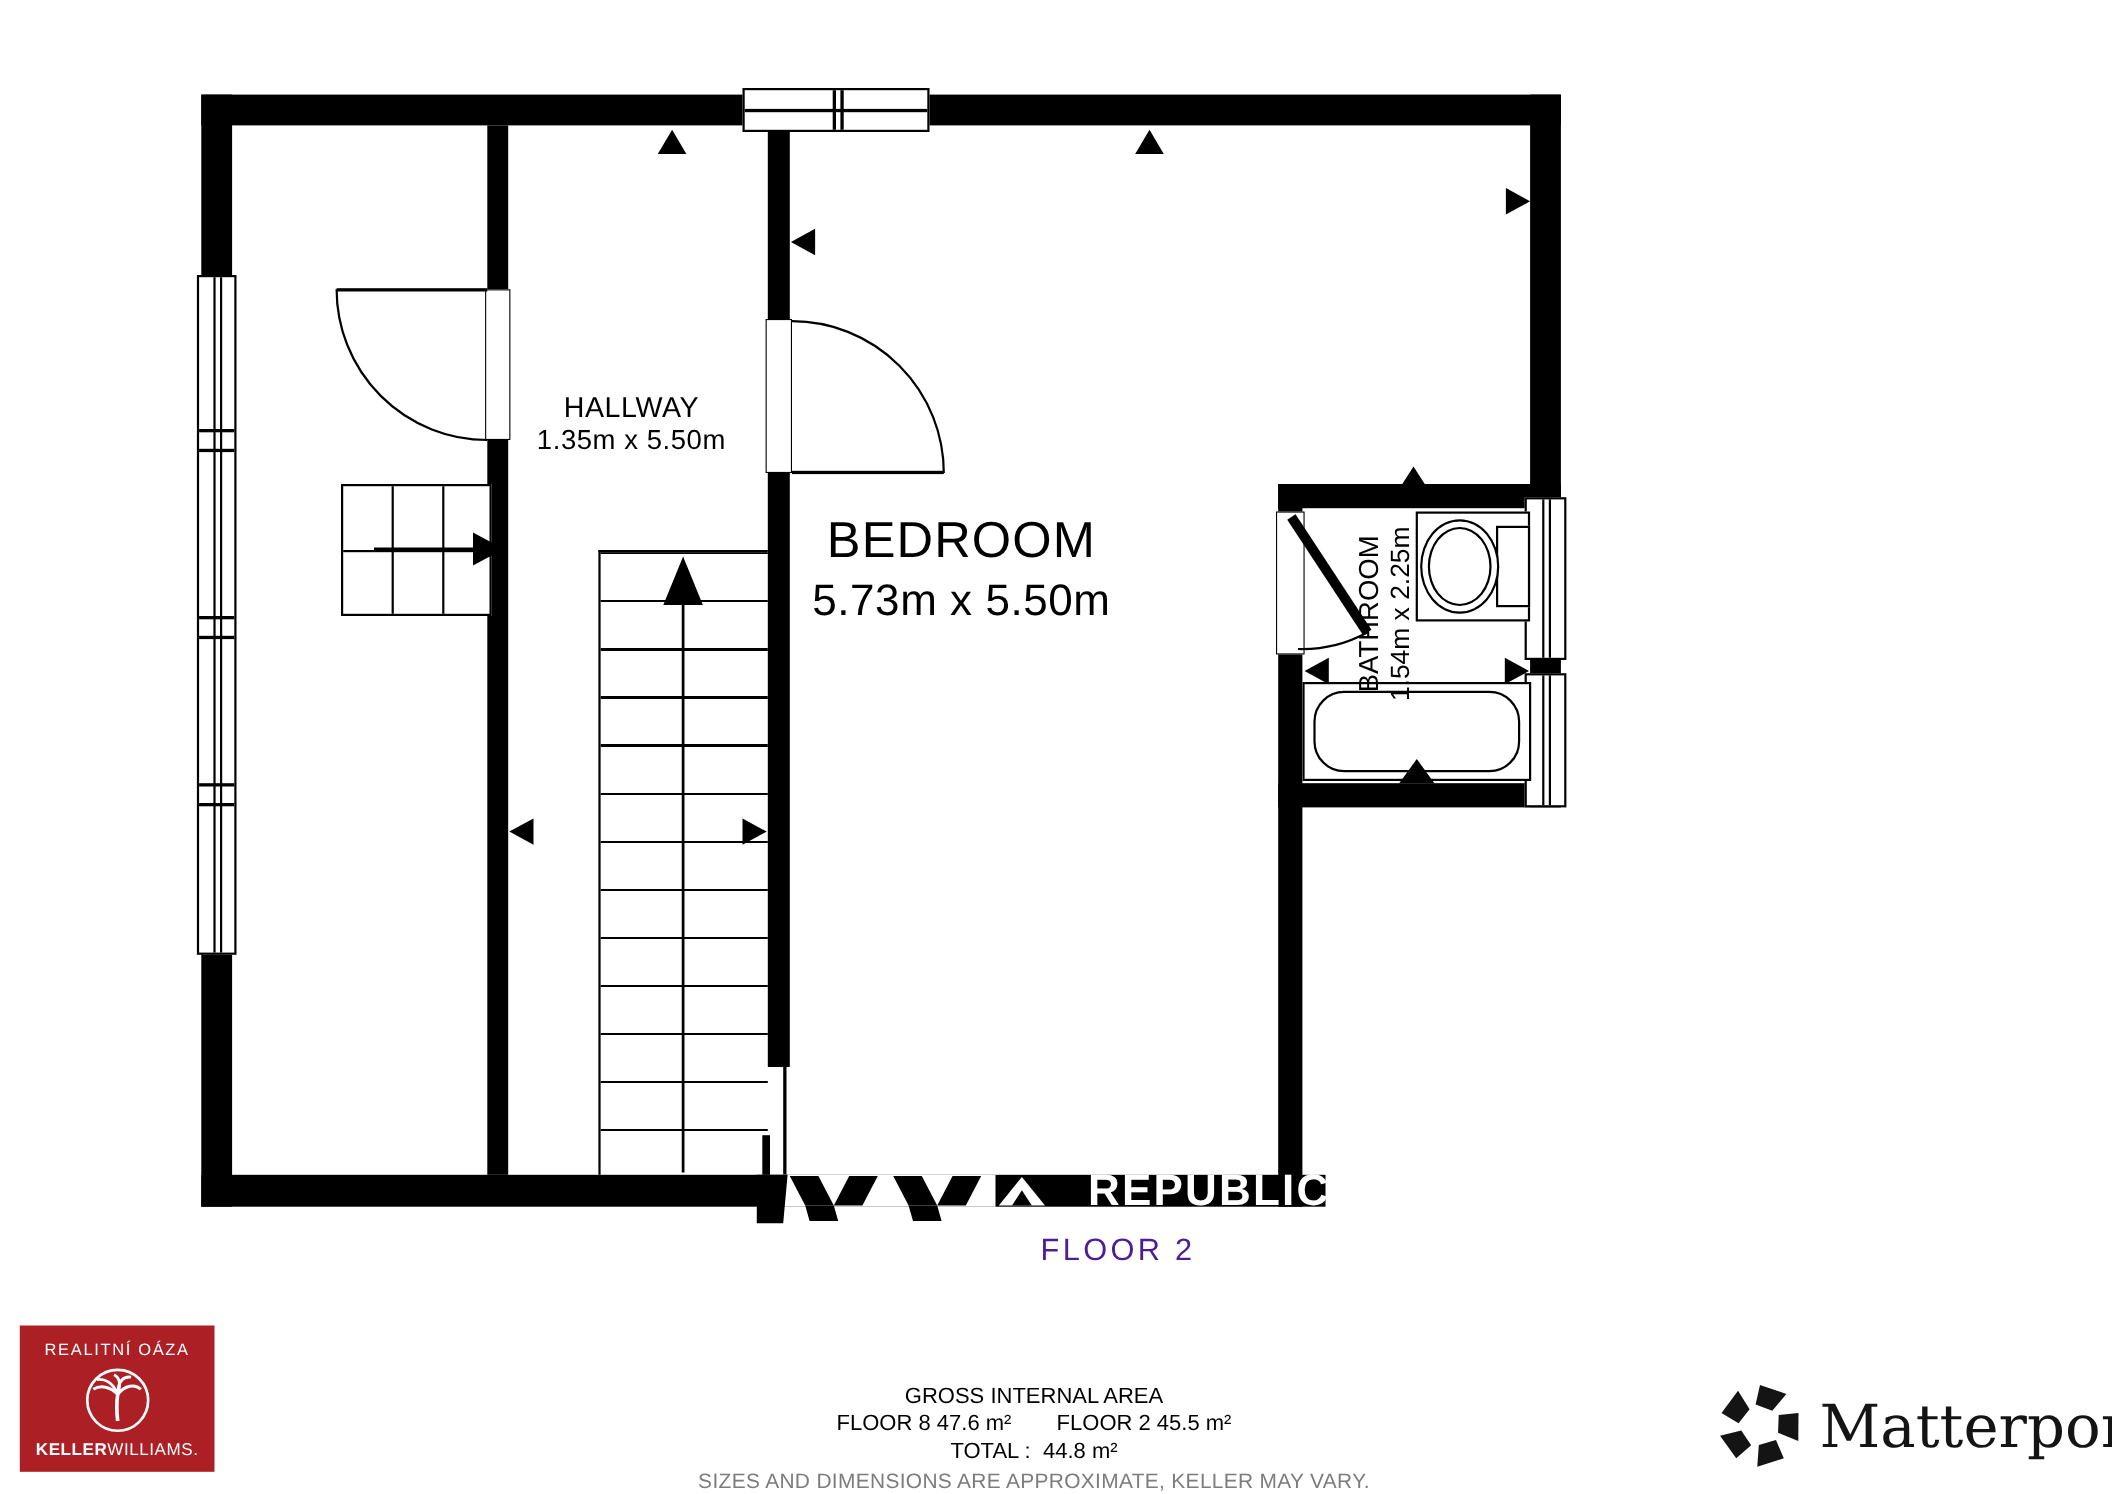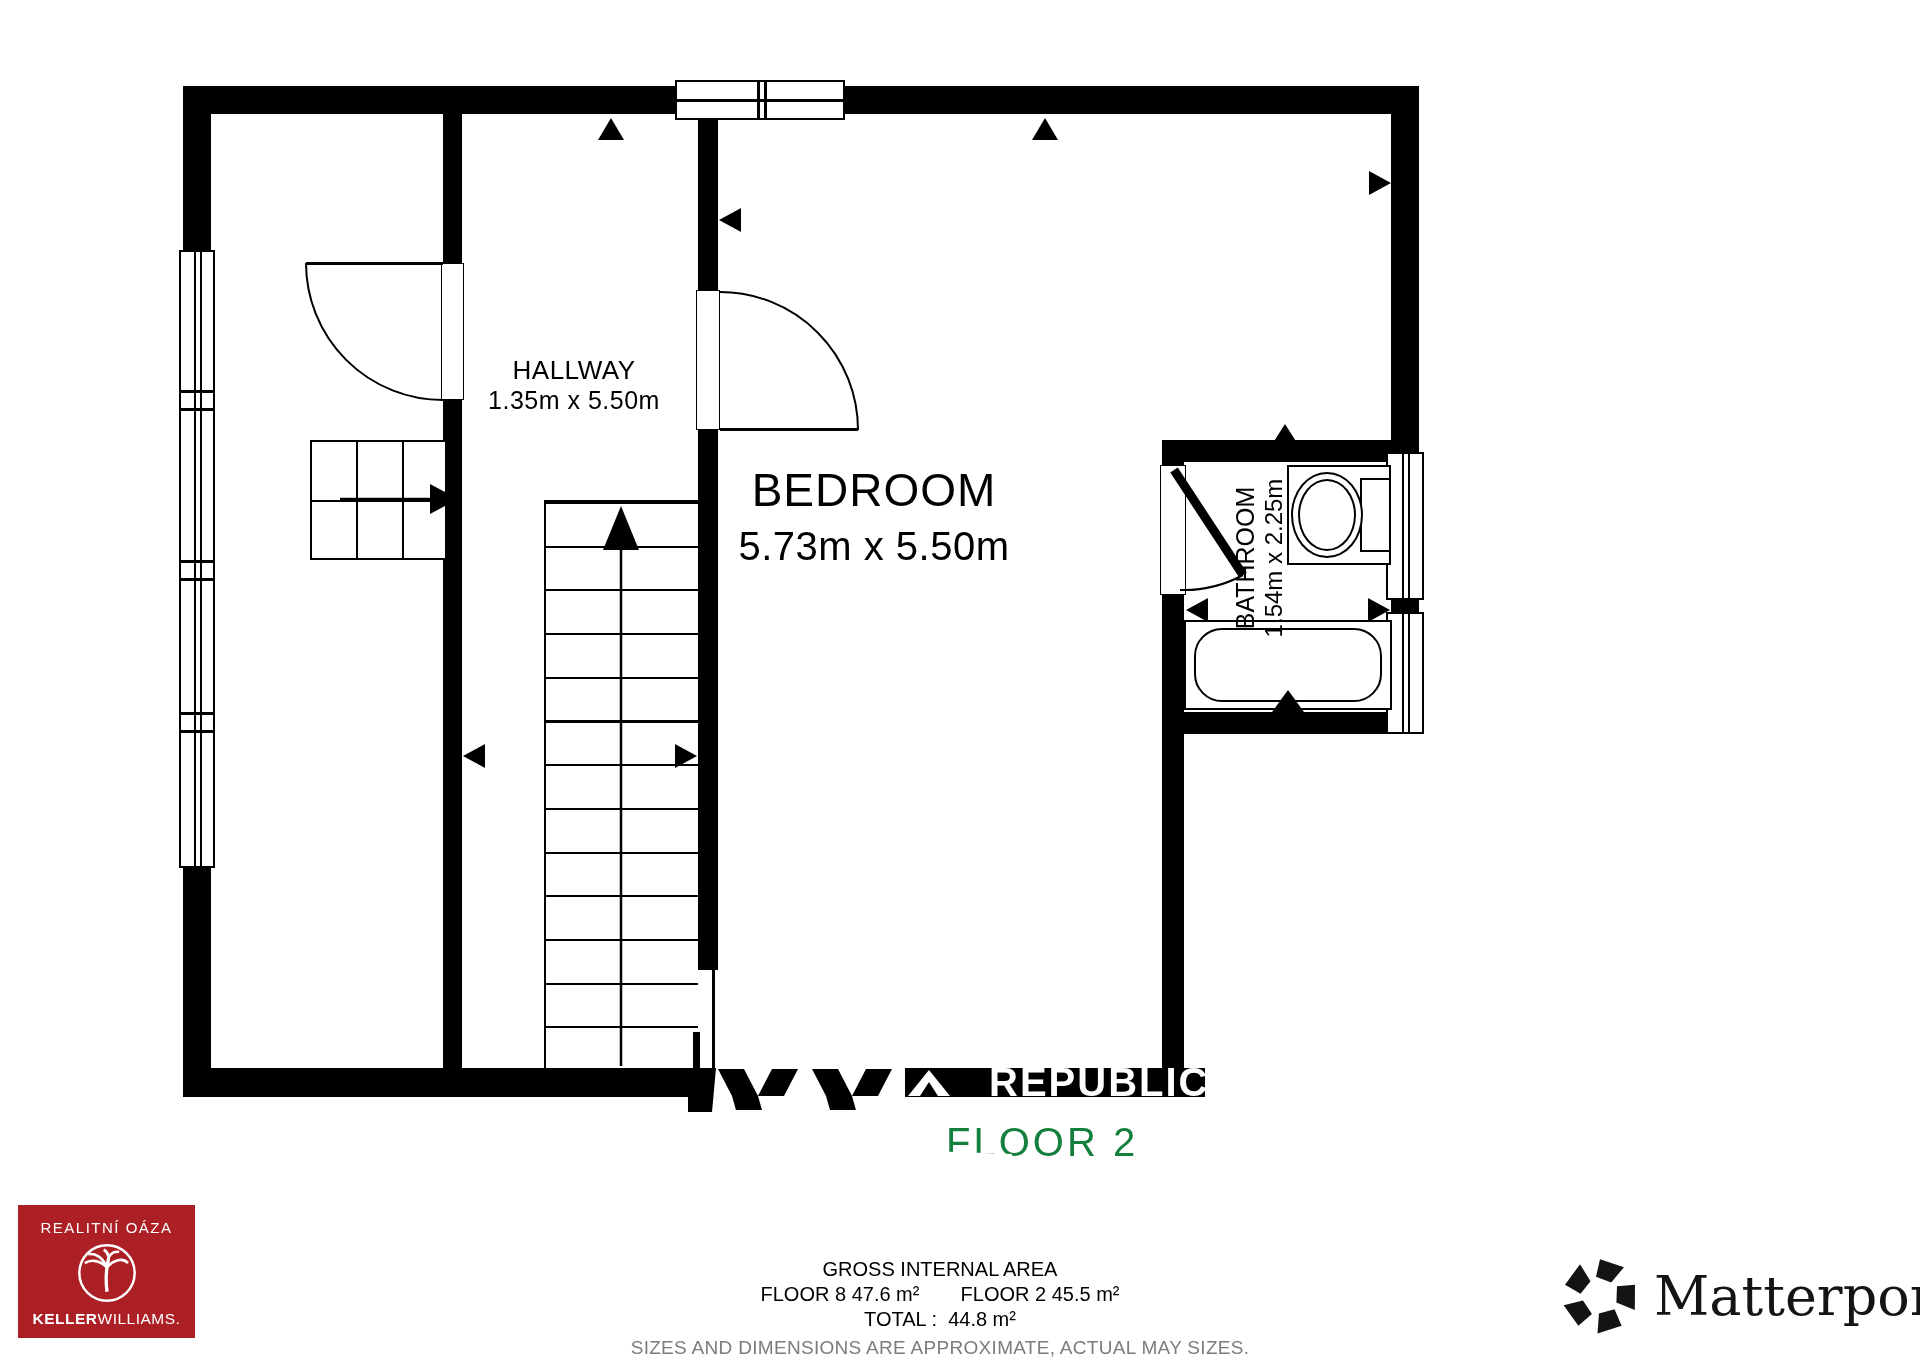--- a/index.html
+++ b/index.html
@@ -12,21 +12,21 @@
   .fixture{position:absolute;background:#fff;border:2px solid #000;box-sizing:border-box;}
   svg.overlay{position:absolute;left:0;top:0;width:1920px;height:1358px;pointer-events:none;}
   .roomlabel{position:absolute;text-align:center;line-height:1.15;letter-spacing:.5px;}
   .stairs-main{position:absolute;left:544px;top:500px;width:154px;height:568px;box-sizing:border-box;
      border-left:2px solid #000;border-top:2px solid #000;
      background:repeating-linear-gradient(to bottom,#000 0 2px,transparent 2px 43.7px);}
   .winder{position:absolute;left:310px;top:440px;width:137px;height:120px;box-sizing:border-box;border:2px solid #000;background:#fff;}
   .winder .v{position:absolute;top:0;width:2px;height:100%;background:#000;}
   .winder .h{position:absolute;left:0;top:58px;width:100%;height:2px;background:#000;}
   .wm-white{position:absolute;color:#fff;font-weight:bold;font-size:40px;line-height:33px;letter-spacing:2px;}
-  .floor2{position:absolute;left:946px;top:1120px;font-size:40px;letter-spacing:3px;color:#15803d;}
+  .floor2{position:absolute;left:946px;top:1120px;font-size:28px;letter-spacing:3px;color:#4c1d95;}
   .erode{position:absolute;background:#fff;}
   .footer{position:absolute;left:440px;top:1258px;width:1000px;text-align:center;}
   .footer .l1{font-size:20px;}
   .footer .l2{font-size:20px;margin-top:2px;}
   .footer .l2 span{display:inline-block;}
   .footer .l3{font-size:20px;margin-top:2px;white-space:pre;}
   .footer .l4{font-size:19px;color:#7c7c7c;margin-top:6px;letter-spacing:.3px;}
   .kw{position:absolute;left:18px;top:1205px;width:177px;height:133px;background:#AC1F24;
       display:flex;flex-direction:column;align-items:center;justify-content:space-between;
       padding:14px 0 10px 0;box-sizing:border-box;color:#fff;}
@@ -179,21 +179,21 @@
   <div class="erode" style="left:900px;top:1152px;width:112px;height:5px;transform:rotate(2deg);"></div>
 
   <div class="footer">
     <div class="l1">GROSS INTERNAL AREA</div>
     <div class="l2">
       <span>FLOOR 8 47.6 m²</span>
       <span style="width:30px;"></span>
       <span>FLOOR 2 45.5 m²</span>
     </div>
     <div class="l3">TOTAL :  44.8 m²</div>
-    <div class="l4">SIZES AND DIMENSIONS ARE APPROXIMATE, ACTUAL MAY SIZES.</div>
+    <div class="l4">SIZES AND DIMENSIONS ARE APPROXIMATE, KELLER MAY VARY.</div>
   </div>
 
   <div class="kw">
     <div class="title">REALITNÍ OÁZA</div>
     <svg width="62" height="62" viewBox="0 0 56 56">
       <circle cx="28" cy="28" r="25" fill="none" stroke="#fff" stroke-width="2.2"></circle>
       <path d="M28,45 C27,37 27,30 28,23" fill="none" stroke="#fff" stroke-width="3"></path>
       <path d="M28,23 C22,17 14,15 8,19" fill="none" stroke="#fff" stroke-width="2.4"></path>
       <path d="M28,23 C24,13 17,10 11,11" fill="none" stroke="#fff" stroke-width="2.4"></path>
       <path d="M28,23 C28,12 33,8 39,9" fill="none" stroke="#fff" stroke-width="2.4"></path>

